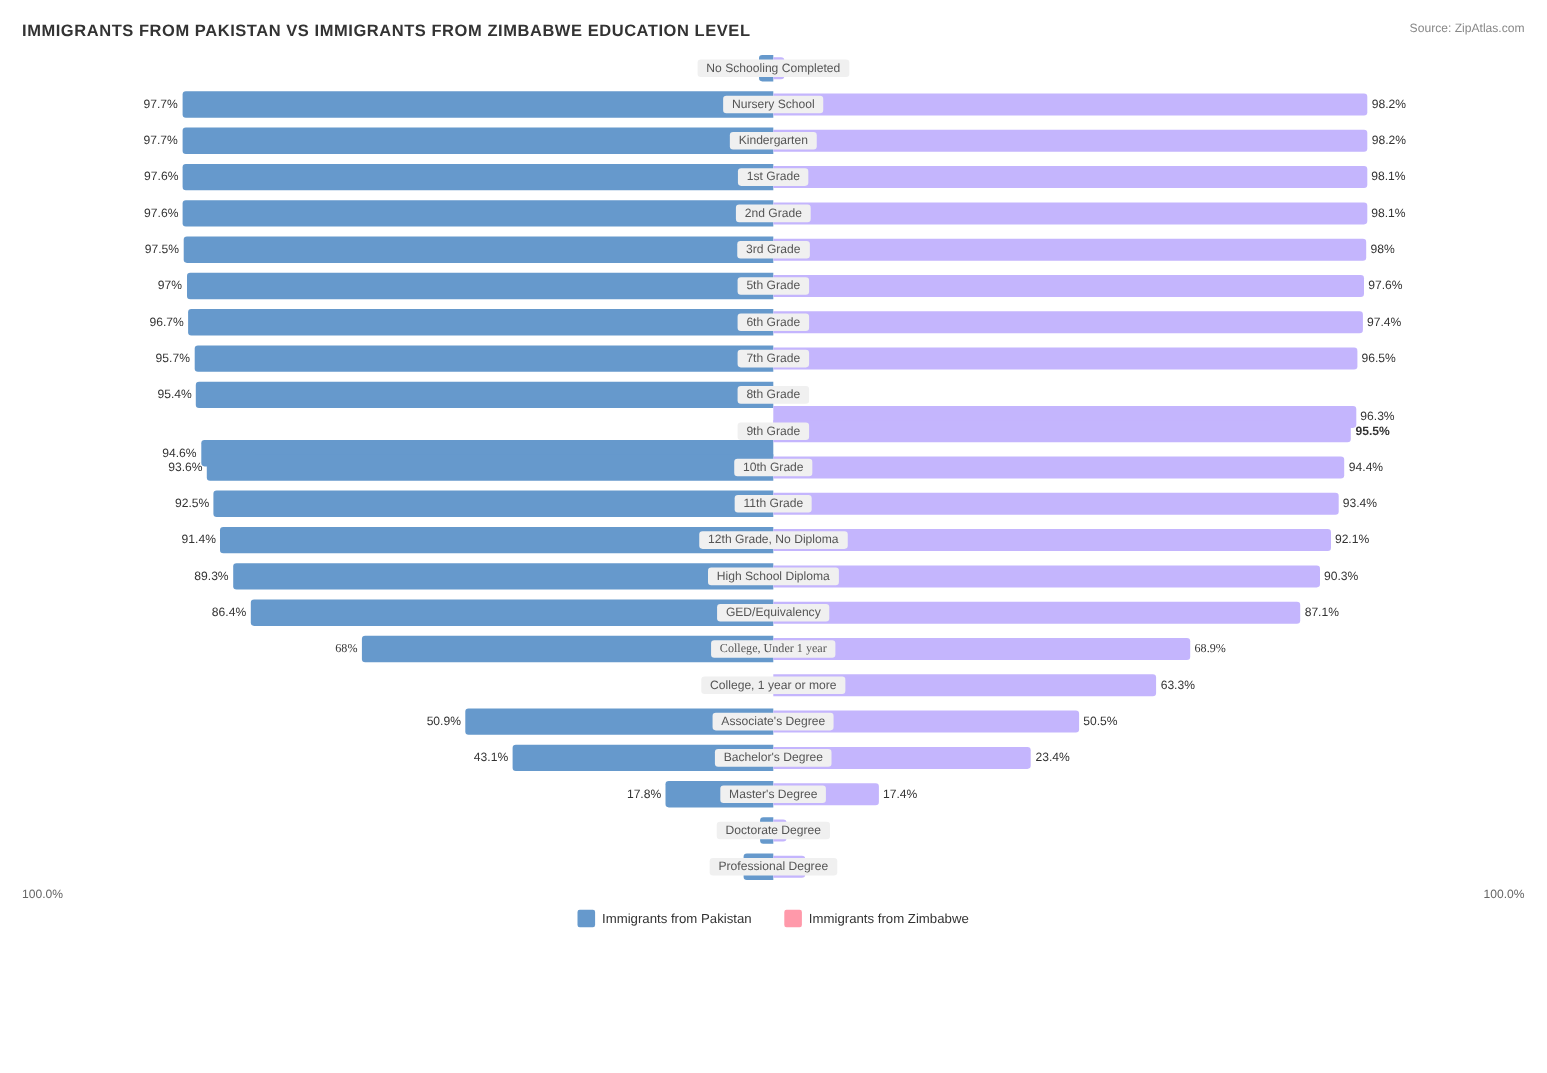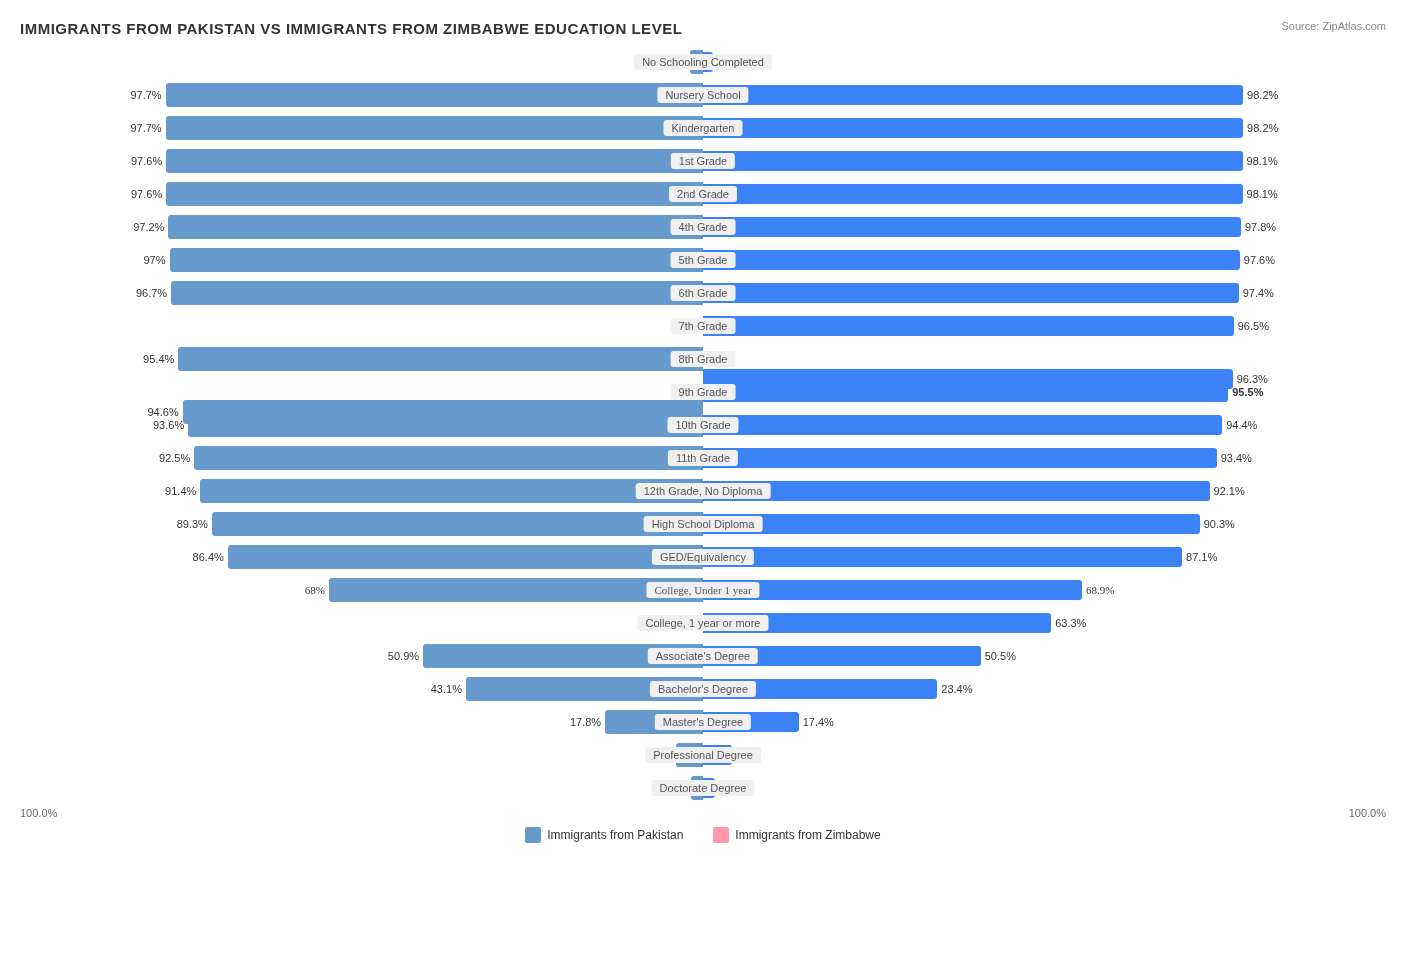--- a/index.html
+++ b/index.html
@@ -84,21 +84,21 @@
     .left-bar {
       height: 24px;
       background: #6699cc;
       border-radius: 3px 0 0 3px;
       display: flex;
       align-items: center;
       justify-content: flex-start;
     }
     .right-bar {
       height: 20px;
-      background: #3b82f6;
+      background: #c4b5fd;
       border-radius: 0 3px 3px 0;
       display: flex;
       align-items: center;
       justify-content: flex-end;
     }
     .left-value {
       position: absolute;
       right: 100%;
       font-size: 11px;
       color: #333;
@@ -220,31 +220,31 @@
           <div class="right-bar-container" style="width: 539.55px;">
             <div class="right-bar" style="width: 539.55px;">
               <div class="right-value">98.1%</div>
             </div>
           </div>
           <div class="center-label">2nd Grade</div>
         </div>
       </div>
       <div class="bar-row" style="height: 30px; position: relative;">
         <div class="bar-wrapper" style="width: 100%;">
-          <div class="left-bar-container" style="width: 534.6px;">
-            <div class="left-bar" style="width: 534.6px;">
-              <div class="left-value">97.2%</div>
-            </div>
-          </div>
-          <div class="right-bar-container" style="width: 537.9px;">
-            <div class="right-bar" style="width: 537.9px;">
-              <div class="right-value">97.8%</div>
-            </div>
-          </div>
-          <div class="center-label">4th Grade</div>
+          <div class="left-bar-container" style="width: 536.25px;">
+            <div class="left-bar" style="width: 536.25px;">
+              <div class="left-value">97.5%</div>
+            </div>
+          </div>
+          <div class="right-bar-container" style="width: 539px;">
+            <div class="right-bar" style="width: 539px;">
+              <div class="right-value">98%</div>
+            </div>
+          </div>
+          <div class="center-label">3rd Grade</div>
         </div>
       </div>
       <div class="bar-row" style="height: 30px; position: relative;">
         <div class="bar-wrapper" style="width: 100%;">
           <div class="left-bar-container" style="width: 533.5px;">
             <div class="left-bar" style="width: 533.5px;">
               <div class="left-value">97%</div>
             </div>
           </div>
           <div class="right-bar-container" style="width: 536.8px;">
@@ -265,20 +265,25 @@
           <div class="right-bar-container" style="width: 535.7px;">
             <div class="right-bar" style="width: 535.7px;">
               <div class="right-value">97.4%</div>
             </div>
           </div>
           <div class="center-label">6th Grade</div>
         </div>
       </div>
       <div class="bar-row" style="height: 30px; position: relative;">
         <div class="bar-wrapper" style="width: 100%;">
+          <div class="left-bar-container" style="width: 526.35px;">
+            <div class="left-bar" style="width: 526.35px;">
+              <div class="left-value">95.7%</div>
+            </div>
+          </div>
           <div class="right-bar-container" style="width: 530.75px;">
             <div class="right-bar" style="width: 530.75px;">
               <div class="right-value">96.5%</div>
             </div>
           </div>
           <div class="center-label">7th Grade</div>
         </div>
       </div>
       <div class="bar-row" style="height: 30px; position: relative;">
         <div class="bar-wrapper" style="width: 100%;">
@@ -450,46 +455,46 @@
           <div class="right-bar-container" style="width: 95.7px;">
             <div class="right-bar" style="width: 95.7px;">
               <div class="right-value">17.4%</div>
             </div>
           </div>
           <div class="center-label">Master's Degree</div>
         </div>
       </div>
       <div class="bar-row" style="height: 30px; position: relative;">
         <div class="bar-wrapper" style="width: 100%;">
+          <div class="left-bar-container" style="width: 11.55px;">
+            <div class="left-bar" style="width: 11.55px;">
+              <div class="left-value">2.1%</div>
+            </div>
+          </div>
+          <div class="right-bar-container" style="width: 12.1px;">
+            <div class="right-bar" style="width: 12.1px;">
+              <div class="right-value">2.2%</div>
+            </div>
+          </div>
+          <div class="center-label">Doctorate Degree</div>
+        </div>
+      </div>
+      <div class="bar-row" style="height: 30px; position: relative;">
+        <div class="bar-wrapper" style="width: 100%;">
           <div class="left-bar-container" style="width: 27.5px;">
             <div class="left-bar" style="width: 27.5px;">
               <div class="left-value">5%</div>
             </div>
           </div>
           <div class="right-bar-container" style="width: 29.15px;">
             <div class="right-bar" style="width: 29.15px;">
               <div class="right-value">5.3%</div>
             </div>
           </div>
           <div class="center-label">Professional Degree</div>
-        </div>
-      </div>
-      <div class="bar-row" style="height: 30px; position: relative;">
-        <div class="bar-wrapper" style="width: 100%;">
-          <div class="left-bar-container" style="width: 11.55px;">
-            <div class="left-bar" style="width: 11.55px;">
-              <div class="left-value">2.1%</div>
-            </div>
-          </div>
-          <div class="right-bar-container" style="width: 12.1px;">
-            <div class="right-bar" style="width: 12.1px;">
-              <div class="right-value">2.2%</div>
-            </div>
-          </div>
-          <div class="center-label">Doctorate Degree</div>
         </div>
       </div>
     </div>
 
   <div class="x-axis">
     <span>100.0%</span>
     <span>100.0%</span>
   </div>
 
   <div class="legend">

